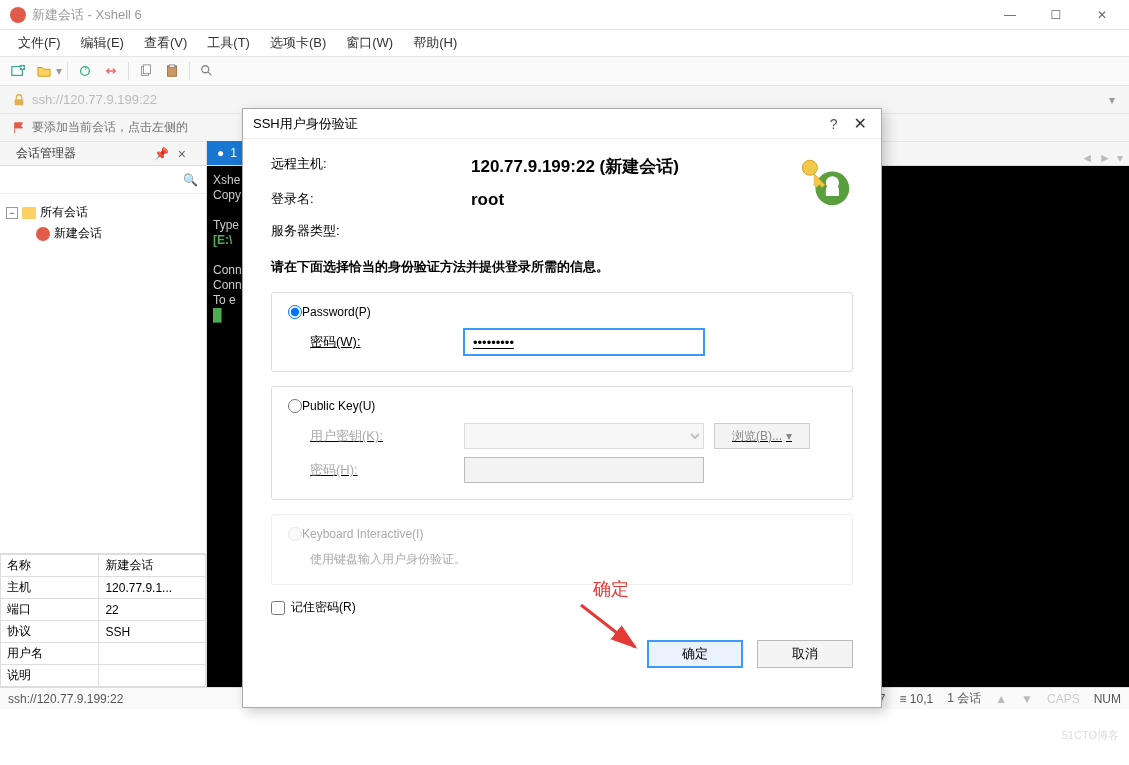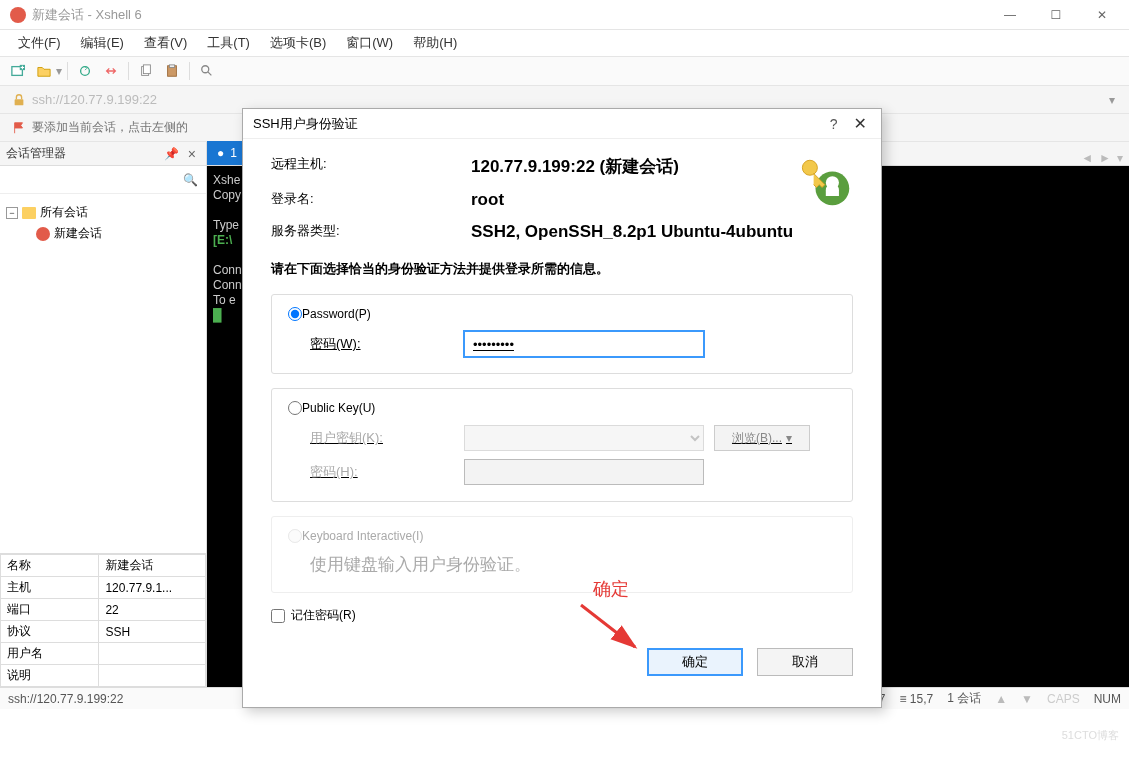--- a/index.html
+++ b/index.html
@@ -31,21 +31,21 @@
 
 .tipbar { height: 28px; display: flex; align-items: center; padding: 0 6px; background: #f5f5f5; border-bottom: 1px solid #e5e5e5; }
 .flag-icon { width: 14px; height: 14px; margin: 0 6px; }
 .tipbar .tip-text { color: #737373; font-size: 12px; font-family: Liberation Serif, serif; }
 
 
 .main { display: flex; height: 545px; }
 
 
 .session-mgr { width: 207px; border-right: 1px solid #ddd; display: flex; flex-direction: column; background: #fff; }
-.sm-header { height: 24px; display: flex; align-items: center; padding: 0 6px; background: #f5f5f5; border-bottom: 1px solid #ddd; }
+.sm-header { height: 24px; display: flex; align-items: center; padding: 0 16px; background: #f5f5f5; border-bottom: 1px solid #ddd; }
 .sm-header .sm-title { font-size: 12px; color: #333; }
 .sm-header .sm-pin { margin-left: auto; padding: 0 4px; color: #666; }
 .sm-header .sm-close { padding: 0 4px; color: #666; font-size: 14px; }
 .sm-search { height: 28px; display: flex; align-items: center; border-bottom: 1px solid #eee; padding: 0 4px; }
 .sm-search input { flex: 1; border: none; outline: none; padding: 4px; font-size: 12px; }
 .sm-search .search-icon { color: #bbb; padding: 0 4px; }
 .sm-tree { flex: 1; padding: 8px 6px; overflow: auto; background: #fff; }
 .tree-node { display: flex; align-items: center; padding: 2px 0; gap: 4px; }
 .tree-indent { width: 14px; display: inline-block; }
 .tree-exp { width: 12px; height: 12px; border: 1px solid #999; display: inline-flex; align-items: center; justify-content: center; font-size: 9px; color: #333; }
@@ -91,21 +91,21 @@
 input[type=radio]:disabled { opacity: 0.5; }
 .form-row { display: flex; align-items: center; margin: 8px 0 0 22px; text-decoration: underline; }
 .form-row .fl { width: 154px; font-size: 13px; }
 .form-row .fl.disabled { color: #aaa; }
 .form-row input[type=password], .form-row input[type=text] { width: 240px; height: 26px; padding: 0 8px; border: 1px solid #bbb; font-size: 13px; }
 .form-row input.active { border: 1px solid #3b99fc; outline: 1px solid #3b99fc; }
 .form-row input:disabled { background: #f3f3f3; color: #aaa; }
 .form-row select { width: 240px; height: 26px; border: 1px solid #ccc; background: #f3f3f3; }
 .form-row select:disabled { color: #aaa; }
 .browse-btn { width: 96px; height: 26px; margin-left: 10px; background: #f3f3f3; border: 1px solid #ccc; color: #888; display: inline-flex; align-items: center; justify-content: center; gap: 4px; }
-.ki-desc { margin: 6px 0 0 22px; color: #aaa; font-size: 17px; }
+.ki-desc { margin: 6px 0 0 22px; color: #aaa; font-size: 12px; }
 
 .remember-row { display: flex; align-items: center; gap: 6px; margin-top: 10px; }
 .remember-row input[type=checkbox] { width: 14px; height: 14px; accent-color: #1976d2; }
 
 .dlg-buttons { display: flex; justify-content: flex-end; gap: 14px; margin-top: 24px; }
 .dlg-btn { width: 96px; height: 28px; border: 1px solid #bbb; background: #f4f4f4; display: flex; align-items: center; justify-content: center; font-size: 13px; }
 .dlg-btn.primary { border: 2px solid #3b99fc; background: #eaf3fd; }
 
 
 .annotation-text { position: absolute; color: #e53935; font-size: 18px; font-weight: 500; }
@@ -282,21 +282,21 @@
 <span>To e</span>
 <span class="g">█</span></div>
   </div>
 </div>
 
 <div class="statusbar">
   <span>ssh://120.77.9.199:22</span>
   <div class="sb-right">
     <span>xterm</span>
     <span>⇔ <span>99x27</span></span>
-    <span>≡ <span>15,7</span></span>
+    <span>≡ <span>10,1</span></span>
     <span>1 会话</span>
     <span style="color:#bbb">▲</span>
     <span style="color:#bbb">▼</span>
     <span class="sb-caps">CAPS</span>
     <span>NUM</span>
   </div>
 </div>
 
 <div class="dialog">
   <div class="dlg-title">
@@ -314,21 +314,20 @@
     <div class="info-row">
         <span class="info-label">远程主机:</span>
         <span class="info-value">120.77.9.199:22 (新建会话)</span>
       </div>
     <div class="info-row">
         <span class="info-label">登录名:</span>
         <span class="info-value">root</span>
       </div>
     <div class="info-row">
         <span class="info-label">服务器类型:</span>
-        <span class="info-value">SSH2, OpenSSH_8.2p1 Ubuntu-4ubuntu</span>
       </div>
 
     <div class="dlg-instr">请在下面选择恰当的身份验证方法并提供登录所需的信息。</div>
 
     <div class="auth-group">
       <label class="auth-radio-label">
         <input type="radio" name="auth" checked="" style="">
         <span>Password(P)</span>
       </label>
       <div class="form-row">

